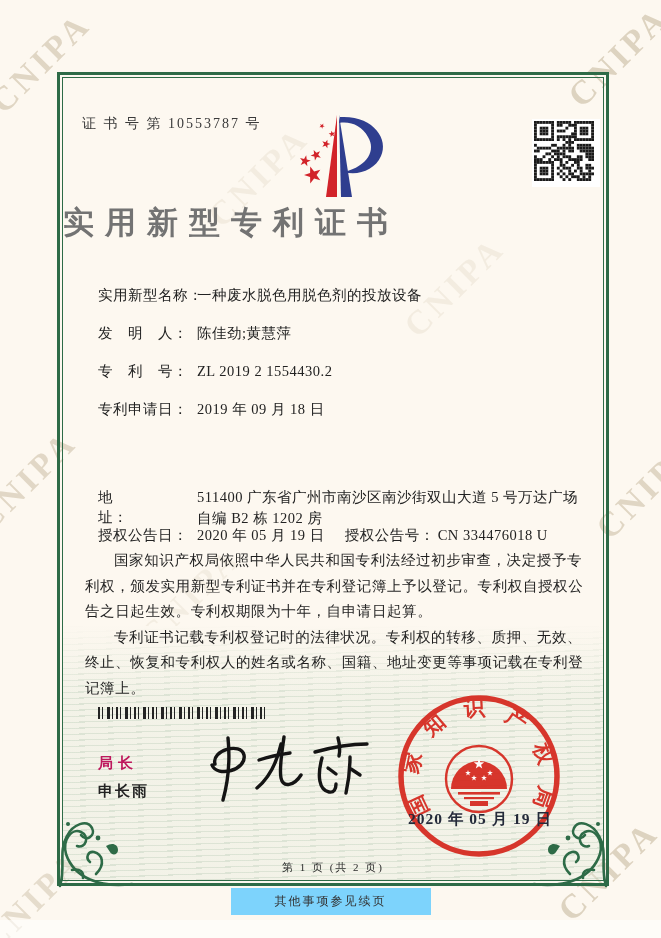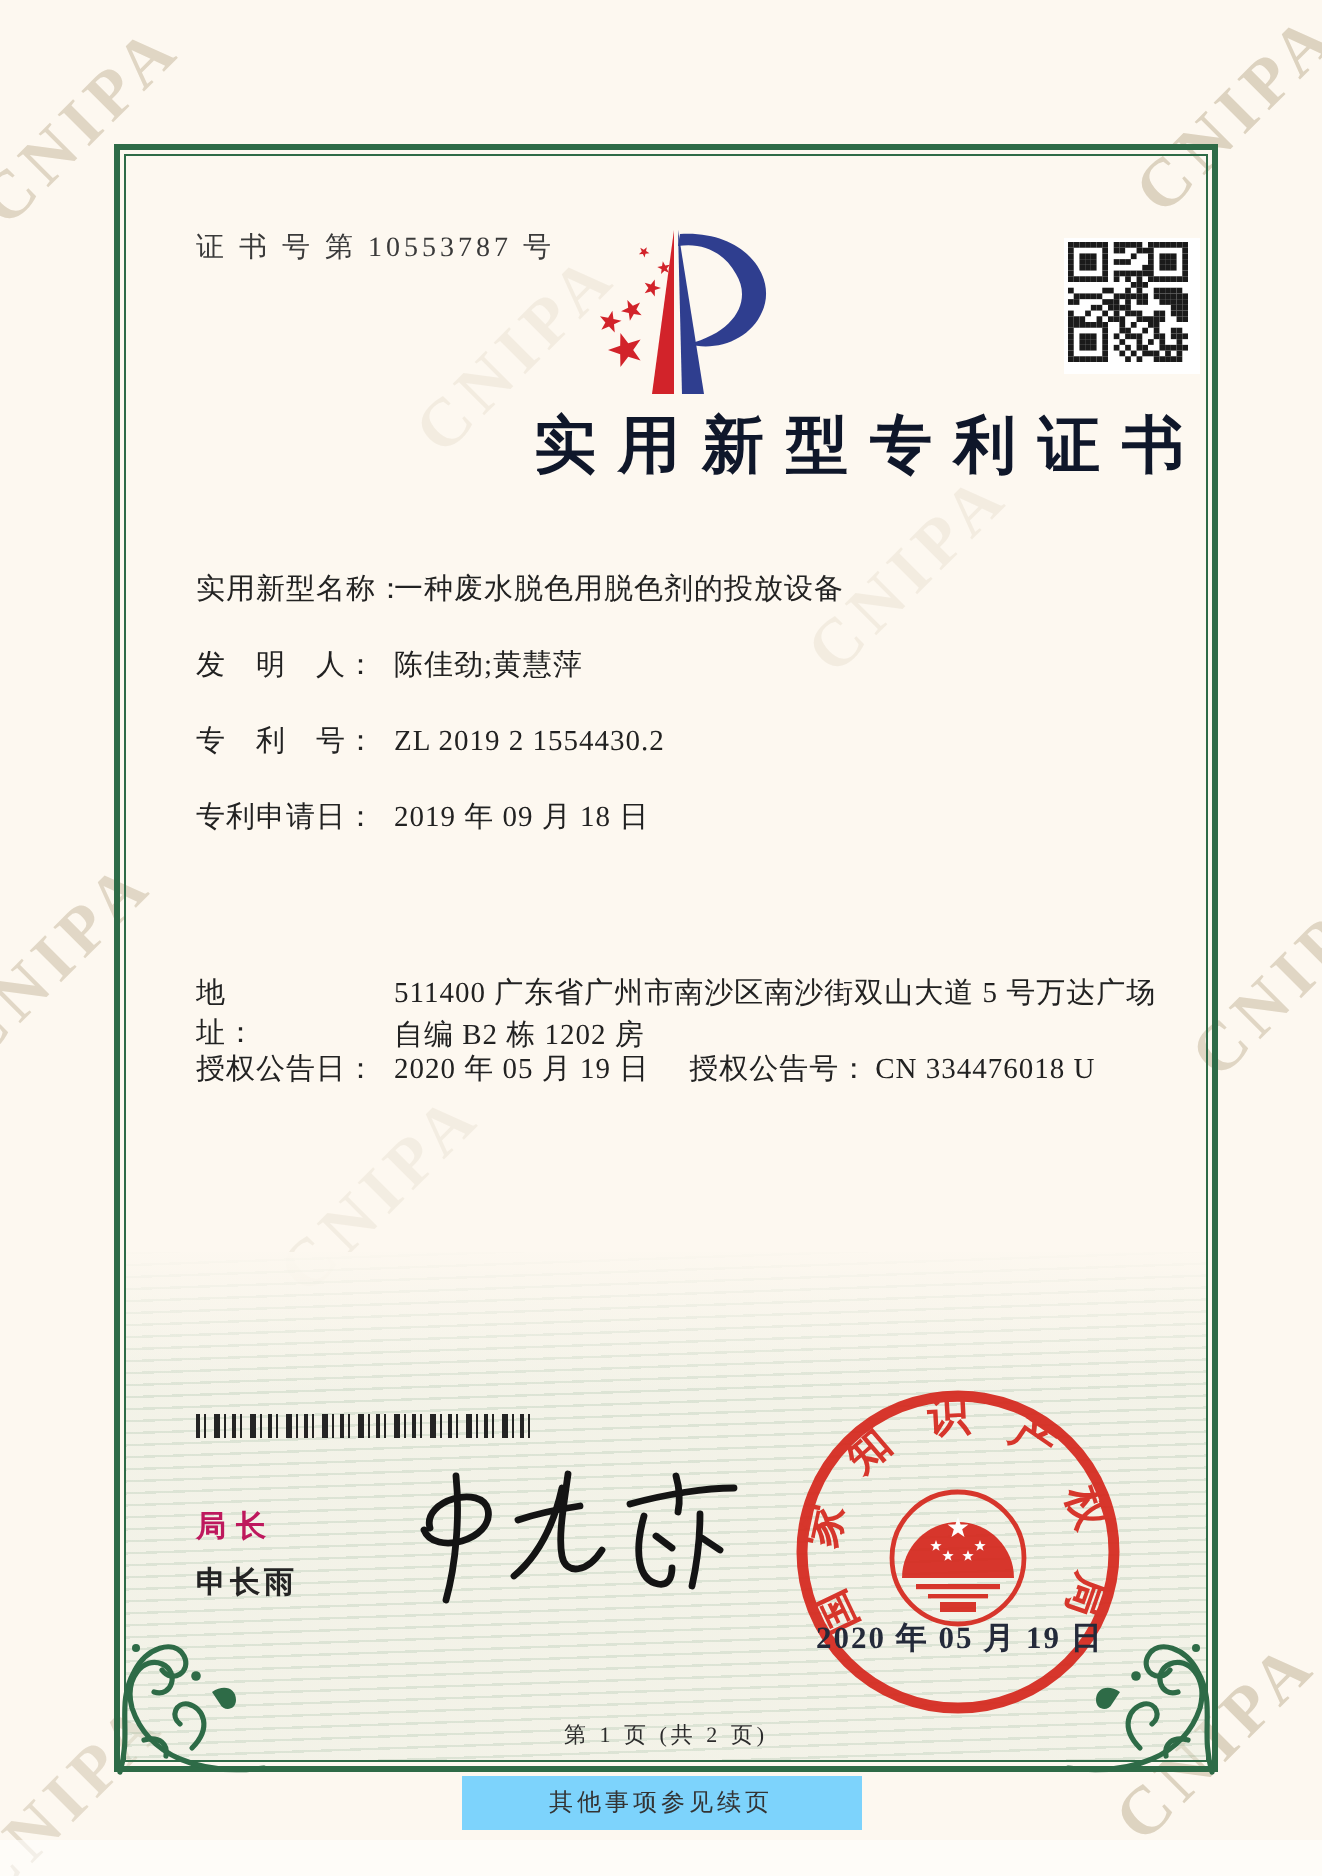--- a/index.html
+++ b/index.html
@@ -25,26 +25,26 @@
   .frame-inner{position:absolute;inset:2px;border:1px solid #2e6b47;}
   .frame-inner::after{content:'';position:absolute;left:0;right:0;top:548px;bottom:0;z-index:0;
       background-image:
         linear-gradient(180deg, rgba(253,248,240,.95) 0, rgba(253,248,240,0) 70px),
         repeating-linear-gradient(178deg, rgba(110,155,120,.17) 0 1.2px, rgba(0,0,0,0) 1.2px 6px),
         linear-gradient(rgba(226,233,218,.38), rgba(226,233,218,.38));
       pointer-events:none;}
   .frame-inner>*{position:absolute;z-index:1;}
 
   
-  .cert-no{left:35px;top:37px;font-size:14px;letter-spacing:2px;color:#3a3a3a;}
+  .cert-no{left:19px;top:37px;font-size:14px;letter-spacing:2px;color:#3a3a3a;}
   .logo{left:236px;top:33px;width:100px;height:92px;}
   .qr{left:469px;top:41px;width:64px;height:64px;background:#fff;padding:2px;}
   .qr svg{display:block;width:60px;height:60px;}
-  .title{left:0;top:124px;width:100%;text-align:right;font-size:31px;font-weight:700;
-         letter-spacing:11px;color:#0f172a;}
+  .title{left:0;top:124px;width:100%;text-align:left;font-size:31px;font-weight:700;
+         letter-spacing:11px;color:#737373;}
 
   
   .fields{left:35px;top:207px;width:482px;height:268px;font-size:14.5px;}
   .row{position:absolute;left:0;line-height:20px;white-space:nowrap;}
   .row .lab{display:inline-block;width:96px;letter-spacing:.5px;vertical-align:top;}
   .row .val{display:inline-block;margin-left:3px;letter-spacing:.5px;vertical-align:top;}
   .row.r1{top:0;} .row.r2{top:38px;} .row.r3{top:76px;} .row.r4{top:114px;}
   .row.r5{top:152px;} .row.r6{top:190px;} .row.r7{top:240px;}
   .row.r6{white-space:normal;margin-top:12px;}
   .row.r6 .val{width:382px;line-height:21px;}
@@ -391,20 +391,24 @@
         <span class="lab">专利申请日：</span><span class="val">2019 年 09 月 18 日</span>
       </div>
       <div class="row r6">
         <span class="lab">地　　　　址：</span><span class="val">511400 广东省广州市南沙区南沙街双山大道 5 号万达广场自编 B2 栋 1202 房</span>
       </div>
       <div class="row r7">
         <span class="lab">授权公告日：</span><span class="val">2020 年 05 月 19 日</span><span class="lab2">授权公告号：</span><span class="val">CN 334476018 U</span>
       </div>
     </div>
 
+    <div class="law">
+      <p>国家知识产权局依照中华人民共和国专利法经过初步审查，决定授予专利权，颁发实用新型专利证书并在专利登记簿上予以登记。专利权自授权公告之日起生效。专利权期限为十年，自申请日起算。</p>
+      <p>专利证书记载专利权登记时的法律状况。专利权的转移、质押、无效、终止、恢复和专利权人的姓名或名称、国籍、地址变更等事项记载在专利登记簿上。</p>
+    </div>
 
     <div class="barcode"></div>
 
     <div class="officer-title">局长</div>
     <div class="officer-name">申长雨</div>
 
     <svg class="signature" viewBox="0 0 196 84" fill="none" stroke="#141414" stroke-width="3.4" stroke-linecap="round">
       <path d="M20,34 C16,20 46,12 49,25 C52,40 22,48 17,35"></path>
       <path d="M33,8 C35,28 33,52 28,70"></path>
       <path d="M86,14 C82,32 74,48 62,58"></path>

